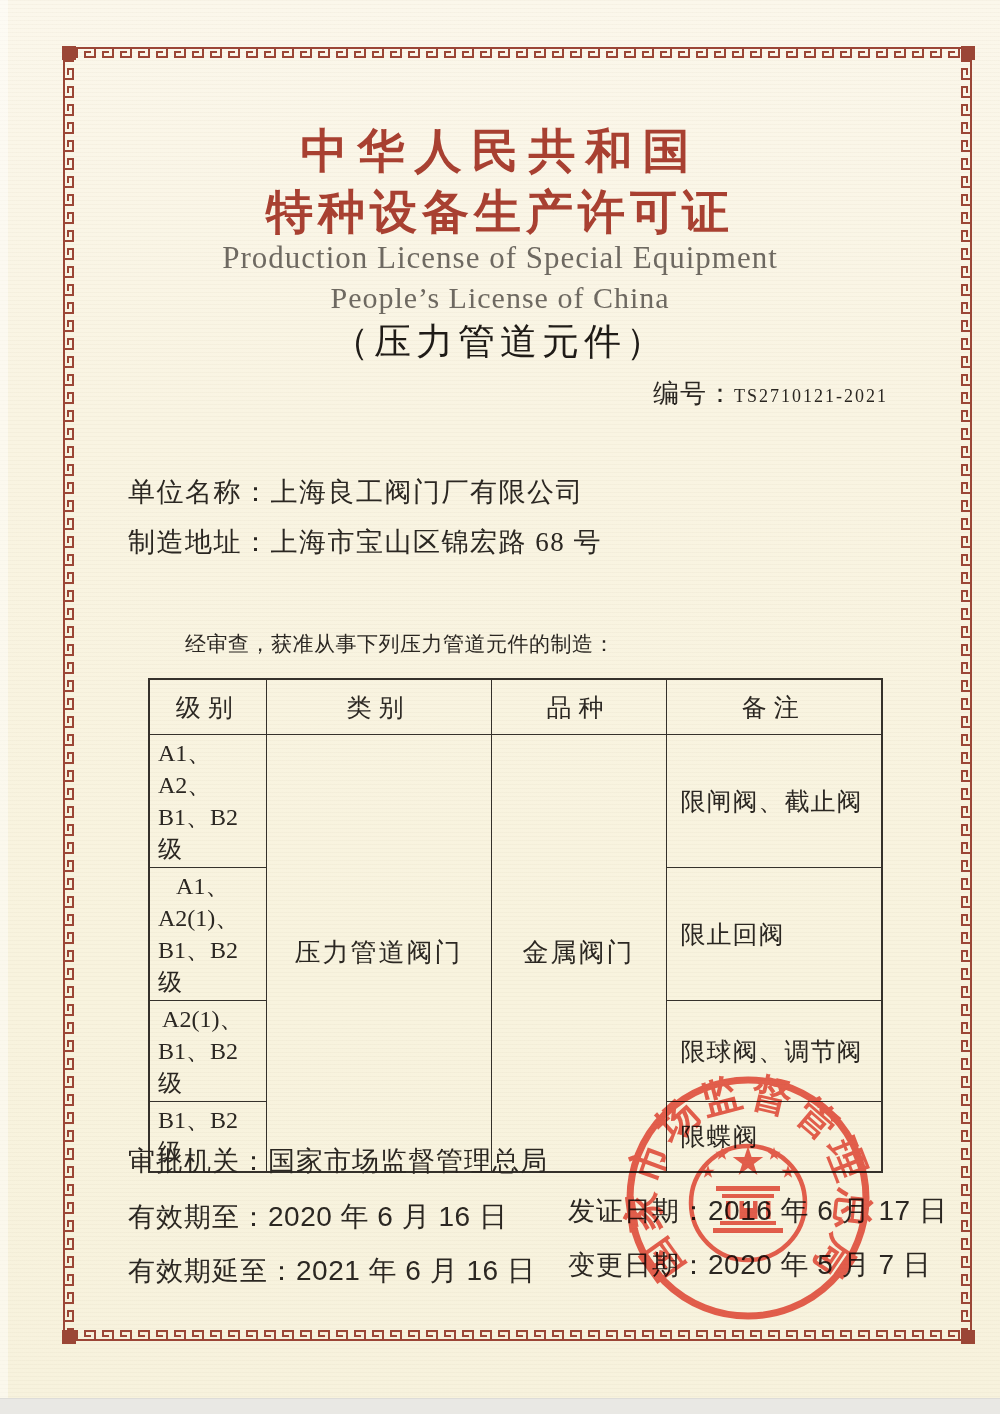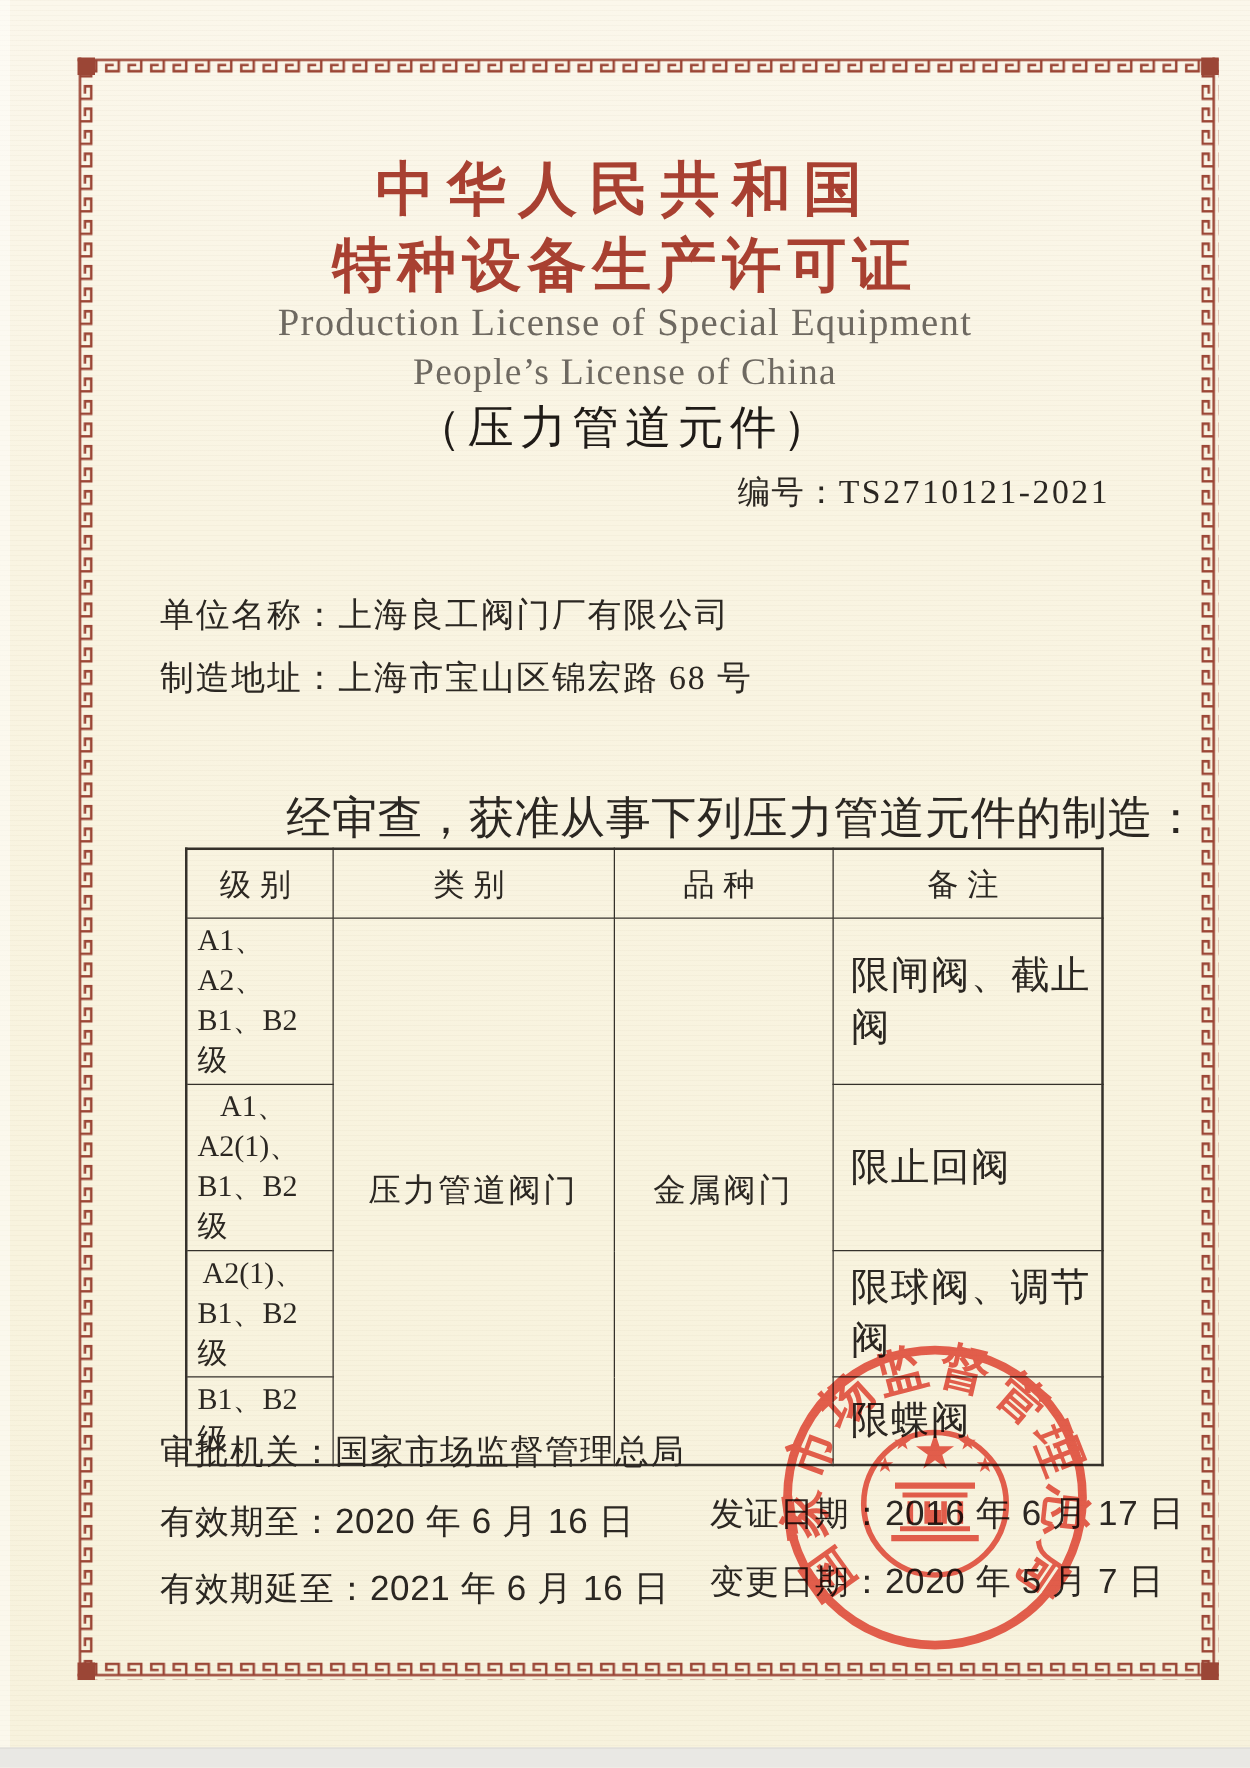--- a/index.html
+++ b/index.html
@@ -31,27 +31,27 @@
   }
   .eng1{top:240px;font-size:31px;}
   .eng2{top:281px;font-size:30px;}
   .scope{
     top:317px;font-size:37px;letter-spacing:5px;
     font-family:"Liberation Sans", sans-serif;font-weight:500;color:#1f1b17;text-align:center;
   }
 
   
   .serial{top:376px;right:112px;font-size:26px;letter-spacing:1px;}
-  .serial .num{font-size:27px;letter-spacing:2px;}
+  .serial .num{font-size:18px;letter-spacing:2px;}
 
   
   .info-line{left:128px;font-size:27px;letter-spacing:1.5px;font-family:Liberation Serif, serif;}
   .company-name{top:474px;}
   .company-addr{top:524px;}
-  .intro{left:185px;top:630px;font-size:36px;letter-spacing:0.5px;margin-left:44px;}
+  .intro{left:185px;top:630px;font-size:21px;letter-spacing:0.5px;}
 
   
   table.lic{
     position:absolute;left:148px;top:678px;
     width:733px;height:357px;
     border-collapse:collapse;table-layout:fixed;
     font-size:25px;
   }
   table.lic,table.lic td,table.lic th{border:1.6px solid #35312b;}
   table.lic{border-width:2.5px;}
@@ -59,21 +59,21 @@
     font-weight:normal;text-align:center;letter-spacing:7px;
     height:52px;
   }
   td.level{
     padding:2px 4px 2px 8px;vertical-align:middle;
     font-size:24px;line-height:32px;
   }
   td.level .ln{text-align:left;}
   td.level .ln.center{text-align:center;padding-right:14px;}
   td.mid{ text-align:center;vertical-align:middle;font-size:26px;letter-spacing:2px;}
-  td.remark{padding-left:14px;vertical-align:middle;font-size:31px;letter-spacing:1px;}
+  td.remark{padding-left:14px;vertical-align:middle;font-size:25px;letter-spacing:1px;}
 
   
   .foot-line{font-size:27px;letter-spacing:1px;white-space:nowrap;}
   .foot-line .val-num{
     font-family:"Liberation Sans", sans-serif;
     font-size:28px;letter-spacing:0.5px;
   }
   .fl{left:128px;}
   .fr{left:568px;}
   .authority{top:1143px;}

